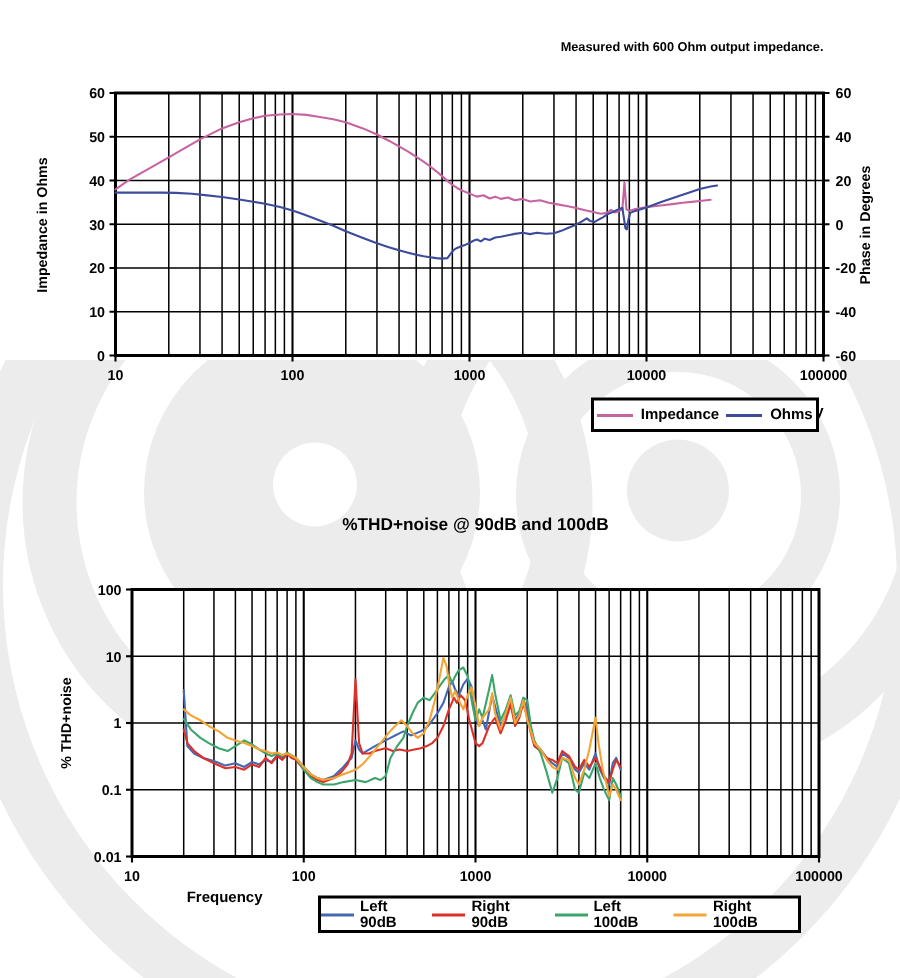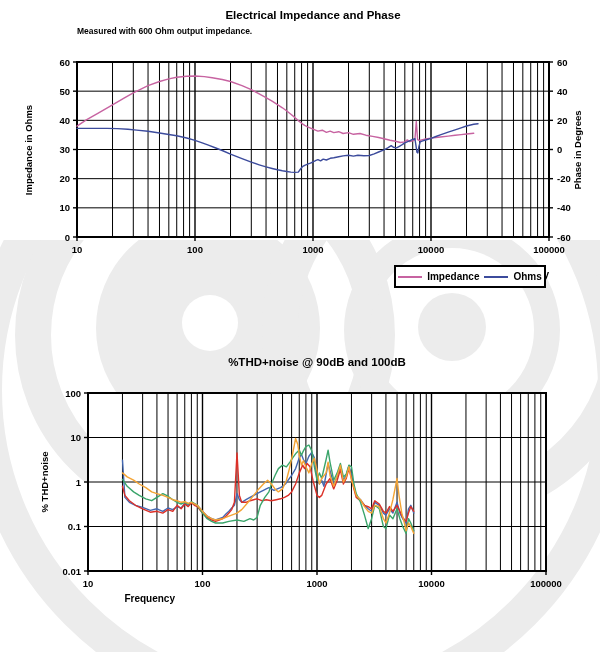--- a/index.html
+++ b/index.html
@@ -1,20 +1,20 @@
 <!DOCTYPE html>
 <html><head>
 <meta charset="utf-8">
 <style>
   html,body{margin:0;padding:0;background:#fff;}
   #page{position:relative;width:600px;height:652px;background:#fff;overflow:hidden;
         font-family:"Liberation Sans",sans-serif;color:#000;}
   .abs{position:absolute;}
   .ttl{font-weight:bold;font-size:11.5px;text-align:center;}
-  .sub{font-weight:bold;font-size:8.5px;text-align:left;}
+  .sub{font-weight:bold;font-size:8.5px;text-align:right;}
   .axis-title{font-weight:bold;font-size:9.5px;text-align:center;width:160px;height:14px;
               transform:rotate(-90deg);}
   .freq{font-weight:bold;font-size:10px;text-align:right;}
   .legend{background:#fff;border:2px solid #000;display:flex;align-items:center;
           justify-content:center;font-weight:bold;font-size:10px;gap:5px;box-sizing:border-box;}
   .sw{display:inline-block;width:24px;height:2px;flex:0 0 auto;}
   svg{position:absolute;left:0;}
   text{font-family:"Liberation Sans",sans-serif;font-weight:bold;}
 </style>
 </head>
@@ -25,21 +25,20 @@
   <svg id="wm" class="abs" style="top:240px" width="600" height="412">
       <circle cx="300" cy="150" r="315" fill="none" stroke="#ececec" stroke-width="34"></circle>
       <circle cx="205" cy="95" r="172" fill="none" stroke="#ececec" stroke-width="36"></circle>
       <circle cx="208" cy="88" r="112" fill="#ececec"></circle>
       <circle cx="210" cy="83" r="28" fill="#fff"></circle>
       <circle cx="452" cy="90" r="172" fill="none" stroke="#ececec" stroke-width="36"></circle>
       <circle cx="452" cy="90" r="95" fill="none" stroke="#ececec" stroke-width="26"></circle>
       <circle cx="452" cy="87" r="34" fill="#ececec"></circle>
     </svg>
 
-  <div class="abs ttl" style="left:77px;top:9px;width:472px">Electrical Impedance and Phase</div>
   <div class="abs sub" style="left:77px;top:26px;width:472px">Measured with 600 Ohm output impedance.</div>
 
   <svg id="svg1" style="top:45px" width="600" height="260">
       <rect x="77" y="17" width="472" height="175" fill="#fff"></rect>
       <line x1="112.52153948834979" y1="17" x2="112.52153948834979" y2="192" stroke="#000000" stroke-width="1"></line>
       <line x1="133.30030805692016" y1="17" x2="133.30030805692016" y2="192" stroke="#000000" stroke-width="1"></line>
       <line x1="148.04307897669958" y1="17" x2="148.04307897669958" y2="192" stroke="#000000" stroke-width="1"></line>
       <line x1="159.4784605116502" y1="17" x2="159.4784605116502" y2="192" stroke="#000000" stroke-width="1"></line>
       <line x1="168.82184754526995" y1="17" x2="168.82184754526995" y2="192" stroke="#000000" stroke-width="1"></line>
       <line x1="176.72156872168233" y1="17" x2="176.72156872168233" y2="192" stroke="#000000" stroke-width="1"></line>
@@ -124,21 +123,21 @@
   <div class="abs axis-title" style="left:499px;top:143px">Phase in Degrees</div>
   <div class="abs freq" style="left:77px;top:269px;width:472px">Frequency</div>
 
   <div class="abs legend" style="left:394px;top:265px;width:152px;height:23px">
     <span class="sw" style="background: rgb(199, 99, 161);"></span>
       <span>Impedance</span>
     <span class="sw" style="background: rgb(60, 75, 156);"></span>
       <span>Ohms</span>
   </div>
 
-  <div class="abs ttl" style="left:88px;top:356px;width:458px">%THD+noise @ 90dB and 100dB</div>
+  <div class="abs ttl" style="left:88px;top:344px;width:458px">%THD+noise @ 90dB and 100dB</div>
 
   <svg id="svg2" style="top:380px" width="600" height="272">
       <rect x="88" y="13" width="458" height="178" fill="#fff"></rect>
       <line x1="122.46793450352585" y1="13" x2="122.46793450352585" y2="191" stroke="#000000" stroke-width="1"></line>
       <line x1="142.63038366540133" y1="13" x2="142.63038366540133" y2="191" stroke="#000000" stroke-width="1"></line>
       <line x1="156.9358690070517" y1="13" x2="156.9358690070517" y2="191" stroke="#000000" stroke-width="1"></line>
       <line x1="168.03206549647416" y1="13" x2="168.03206549647416" y2="191" stroke="#000000" stroke-width="1"></line>
       <line x1="177.0983181689272" y1="13" x2="177.0983181689272" y2="191" stroke="#000000" stroke-width="1"></line>
       <line x1="184.7637255816324" y1="13" x2="184.7637255816324" y2="191" stroke="#000000" stroke-width="1"></line>
       <line x1="191.40380351057752" y1="13" x2="191.40380351057752" y2="191" stroke="#000000" stroke-width="1"></line>
@@ -196,14 +195,24 @@
       <text x="81" y="194.5" text-anchor="end" font-size="9.5">0.01</text>
       <polyline points="122.5,80.1 124.9,117.4 129.4,122.3 135.5,125.3 142.6,127.3 150.3,130.4 156.9,128.8 162.8,131.3 168.0,128.0 172.8,129.6 177.1,126.6 181.1,128.0 184.8,123.4 188.2,125.3 191.4,122.3 194.4,124.0 197.3,125.3 202.5,131.3 207.2,136.2 211.6,138.7 215.5,140.0 219.2,138.7 222.7,137.4 225.9,134.1 228.9,131.3 231.7,128.0 234.4,125.3 237.0,113.6 239.4,119.7 241.7,122.3 246.0,119.7 250.0,117.4 253.7,115.4 257.1,113.6 260.3,111.9 263.4,110.3 266.2,108.9 268.9,107.6 271.4,108.9 273.9,110.3 277.3,108.9 280.5,107.6 282.5,106.3 285.4,104.0 288.2,100.2 291.6,95.5 295.6,88.6 299.3,77.8 301.4,74.3 303.4,79.5 305.9,83.5 308.9,76.2 311.8,72.5 314.4,77.8 317.0,98.5 319.4,104.0 321.7,100.2 323.9,106.3 328.1,83.5 330.0,90.6 333.7,104.0 337.2,96.9 340.4,86.8 343.4,100.2 346.2,95.5 348.9,85.9 351.5,94.2 353.9,106.3 356.2,115.4 360.5,119.7 364.5,125.3 368.2,128.8 371.6,131.3 374.8,122.3 379.3,125.3 383.4,133.1 385.9,135.1 389.5,128.8 392.9,133.1 397.0,122.3 399.9,133.1 402.7,138.7 406.1,143.0 408.5,128.8 410.8,125.3 413.8,133.1" fill="none" stroke="#4468b1" stroke-width="1.4" stroke-linejoin="round" stroke-linecap="round"></polyline>
       <polyline points="122.5,106.3 124.9,115.4 129.4,120.7 135.5,125.3 142.6,128.8 150.3,132.2 156.9,131.3 162.8,133.1 168.0,129.6 172.8,131.3 177.1,125.3 181.1,128.8 184.8,124.0 188.2,126.6 191.4,122.8 194.4,125.3 197.3,126.6 202.5,133.1 207.2,137.4 211.6,140.0 215.5,141.4 219.2,140.0 222.7,138.7 225.9,136.2 228.9,133.1 231.7,129.6 234.4,122.3 237.0,72.9 239.4,115.4 241.7,122.3 246.0,122.3 250.0,120.7 253.7,119.7 257.1,118.8 261.9,120.7 266.2,119.7 271.4,120.7 276.2,119.7 280.5,118.8 284.5,117.4 288.2,115.4 291.6,111.9 295.6,104.0 299.3,92.9 302.7,85.1 304.6,88.6 307.1,83.5 310.1,86.8 312.9,100.2 317.0,115.4 319.4,117.4 321.7,115.4 326.1,104.0 330.0,98.5 333.7,108.9 337.2,100.2 340.4,89.6 343.4,104.0 346.2,98.5 348.9,88.6 351.5,98.5 353.9,108.9 356.2,117.4 360.5,120.7 364.5,125.3 368.2,126.6 371.6,128.8 374.8,120.7 379.3,124.0 383.4,131.3 385.9,133.1 389.5,126.6 392.9,131.3 397.0,125.3 399.9,131.3 402.7,137.4 406.1,141.4 408.5,133.1 410.8,126.6 413.8,131.3" fill="none" stroke="#dc3028" stroke-width="1.4" stroke-linejoin="round" stroke-linecap="round"></polyline>
       <polyline points="122.5,99.3 127.2,106.3 133.6,111.9 139.2,115.4 145.8,118.8 151.7,120.7 156.9,117.4 162.8,113.6 168.0,116.2 172.8,119.7 177.1,122.3 181.1,124.0 184.8,122.3 188.2,124.0 191.4,121.7 197.3,125.3 202.5,133.1 207.2,138.7 211.6,141.4 215.5,143.0 222.7,143.0 228.9,141.4 237.0,140.0 243.9,141.4 250.0,138.7 253.7,140.0 257.1,137.4 260.3,125.3 264.8,117.4 268.9,111.9 271.4,104.0 275.0,95.5 278.4,88.6 282.5,85.1 286.4,86.8 289.9,82.1 293.2,77.2 296.3,72.9 299.3,70.1 301.4,75.2 303.4,70.9 305.9,66.7 308.9,65.0 311.8,70.9 314.4,86.8 317.0,100.2 319.4,92.9 321.7,98.5 326.1,79.5 328.1,70.1 330.0,82.1 333.7,100.2 337.2,92.9 340.4,83.5 343.4,96.9 346.2,94.2 348.9,85.1 351.5,86.8 353.9,104.0 356.2,113.6 360.5,122.3 364.5,135.1 368.2,148.5 371.6,138.7 374.8,125.3 379.3,128.8 383.4,146.5 385.9,148.5 389.5,135.1 392.9,138.7 397.0,128.8 399.9,138.7 402.7,146.5 406.1,153.4 408.5,138.7 410.8,143.0 413.8,150.8" fill="none" stroke="#3ba56b" stroke-width="1.4" stroke-linejoin="round" stroke-linecap="round"></polyline>
       <polyline points="122.5,92.9 127.2,96.9 133.6,100.2 139.2,104.0 145.8,107.6 151.7,111.9 156.9,113.6 162.8,115.4 168.0,117.4 172.8,119.7 177.1,120.7 181.1,122.3 184.8,121.7 188.2,123.4 191.4,122.3 197.3,125.3 202.5,131.3 207.2,136.2 211.6,138.7 215.5,140.0 222.7,138.7 228.9,136.2 237.0,133.1 241.7,129.6 248.1,122.3 253.7,115.4 258.8,108.9 263.4,104.0 267.6,100.2 271.4,104.0 275.0,108.9 278.4,111.9 282.5,108.9 286.4,100.2 289.9,86.8 293.2,70.9 295.6,58.5 297.8,64.4 299.3,75.2 301.4,85.1 303.4,80.8 305.9,86.8 308.9,92.9 311.8,83.5 314.4,78.3 317.0,90.6 319.4,104.0 321.7,98.5 326.1,92.9 328.1,82.1 330.0,95.5 333.7,106.3 337.2,95.5 340.4,85.1 343.4,102.0 346.2,96.9 348.9,86.8 351.5,100.2 353.9,107.6 356.2,115.4 360.5,119.7 364.5,126.6 368.2,131.3 371.6,133.1 374.8,125.3 379.3,126.6 383.4,138.7 385.9,143.0 389.5,133.1 392.9,119.7 397.0,98.5 399.0,115.4 401.8,133.1 404.4,143.0 406.1,150.8 408.5,143.0 410.8,146.5 413.8,153.4" fill="none" stroke="#f4a434" stroke-width="1.4" stroke-linejoin="round" stroke-linecap="round"></polyline>
     </svg>
 
   <div class="abs axis-title" style="left:-34px;top:475px">% THD+noise</div>
   <div class="abs freq" style="left:99px;top:593px;width:76px">Frequency</div>
 
+  <div class="abs legend" style="left:212px;top:597px;width:322px;height:25px;gap:4px">
+    <span class="sw" style="width: 22px; background: rgb(68, 104, 177);"></span>
+      <span>Left 90dB</span>
+    <span class="sw" style="width: 22px; background: rgb(220, 48, 40);"></span>
+      <span>Right 90dB</span>
+    <span class="sw" style="width: 22px; background: rgb(59, 165, 107);"></span>
+      <span>Left 100dB</span>
+    <span class="sw" style="width: 22px; background: rgb(244, 164, 52);"></span>
+      <span>Right 100dB</span>
+  </div>
 
 </div>
 
 </body></html>

